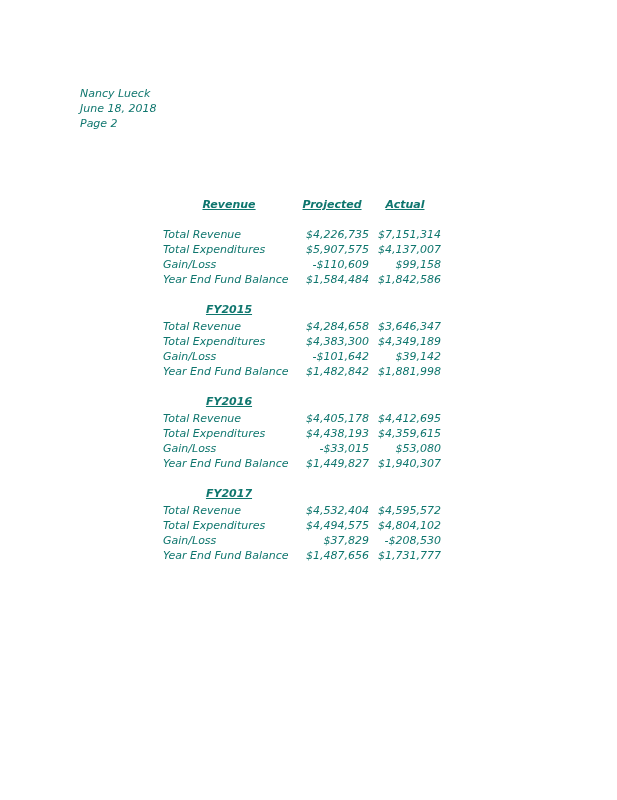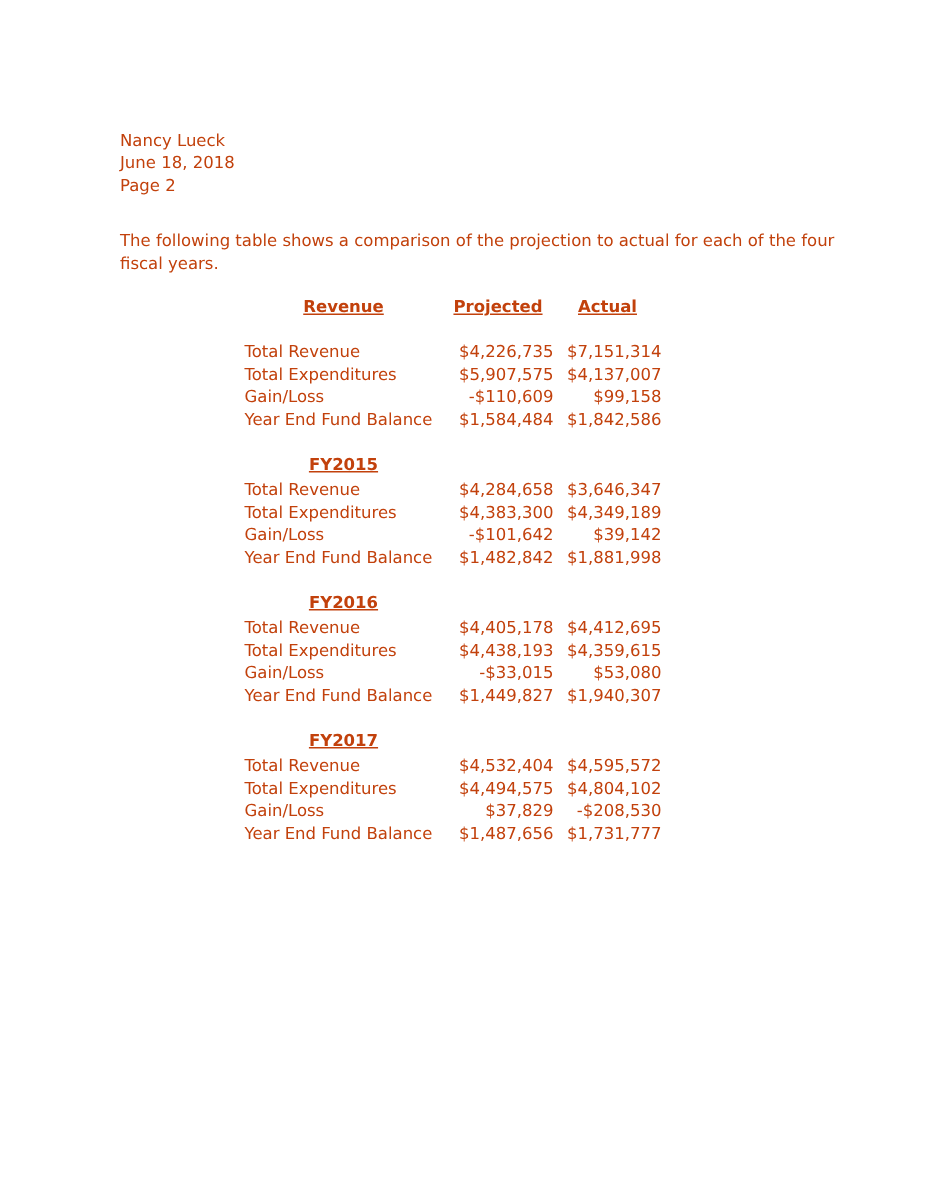--- a/index.html
+++ b/index.html
@@ -6,22 +6,23 @@
     margin: 0;
     padding: 0;
     background: #ffffff;
   }
   .page {
     position: relative;
     width: 617px;
     height: 800px;
     background: #ffffff;
     font-family: "DejaVu Sans", "Liberation Sans", sans-serif;
-    color: #c2410c;
+    color: #0f766e;
     overflow: hidden;
+    font-style: italic;
   }
   .address-block {
     position: absolute;
     left: 80px;
     top: 86px;
     font-size: 11px;
     line-height: 15px;
   }
   .intro-block {
     position: absolute;
@@ -65,24 +66,20 @@
 <body>
 
 <div class="page">
 
   <div class="address-block">
     <div>Nancy Lueck</div>
     <div>June 18, 2018</div>
     <div>Page 2</div>
   </div>
 
-  <div class="intro-block">
-    <div>The following table shows a comparison of the projection to actual for each of the four</div>
-    <div>fiscal years.</div>
-  </div>
 
   <div class="fin-table">
     <div class="hdr-row">
       <div class="hdr">Revenue</div>
       <div class="hdr">Projected</div>
       <div class="hdr">Actual</div>
     </div>
     <div>
   <div class="section">
 

